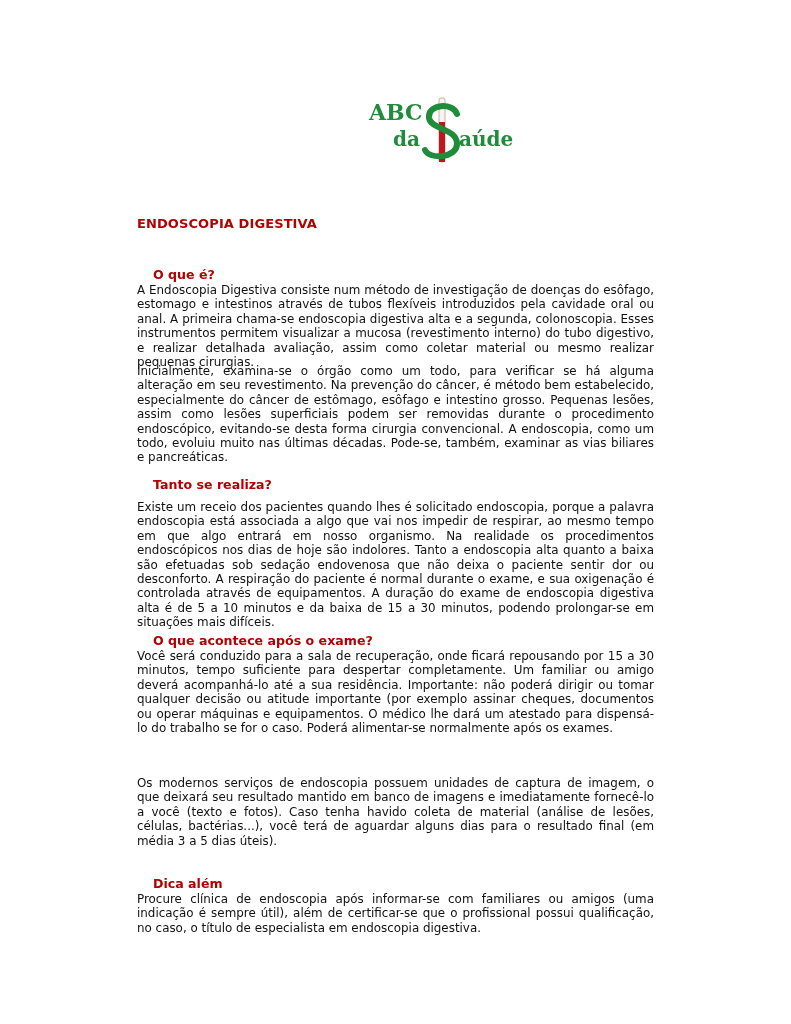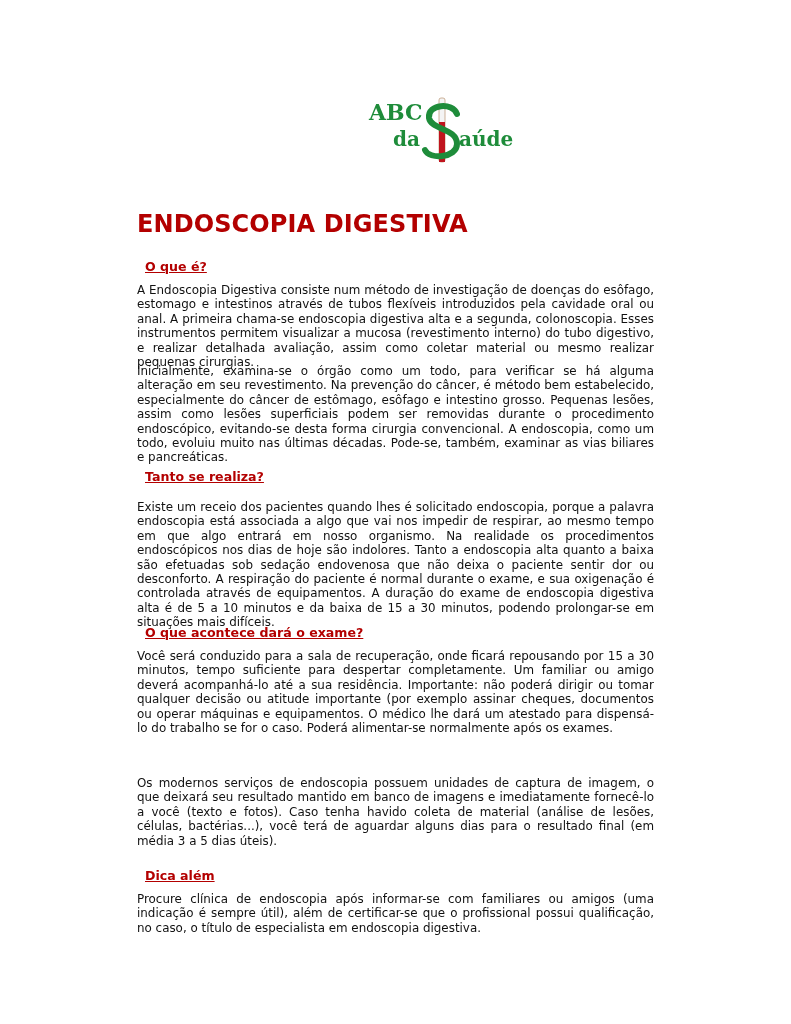--- a/index.html
+++ b/index.html
@@ -1,20 +1,20 @@
 <!DOCTYPE html>
 <html><head>
 <meta charset="utf-8">
 <style>
   html, body { margin: 0; padding: 0; background: #ffffff; }
   body { width: 791px; height: 1024px; position: relative; overflow: hidden; }
   .logo { position: absolute; left: 325px; top: 92px; width: 155px; height: 75px; margin-left: 40px; }
   .content { position: absolute; left: 137px; top: 212px; width: 517px; font-family: "DejaVu Sans", sans-serif; }
-  h1 { margin: 0; font-size: 24px; font-weight: bold; color: #b30000; letter-spacing: 0.1px; line-height: 24px; }
-  h2 { margin: 8px; font-size: 12.6px; font-weight: bold; color: #b30000; line-height: 16px; text-decoration: underline; }
+  h1 { margin: 0; font-size: 13px; font-weight: bold; color: #b30000; letter-spacing: 0.1px; line-height: 24px; }
+  h2 { margin: 16px; font-size: 12.6px; font-weight: bold; color: #b30000; line-height: 16px; }
   p { margin: 0; font-size: 11.9px; line-height: 14.4px; color: #111; text-align: justify; }
   .h2-1 { position: absolute; top: 39px; }
   .p1 { position: absolute; top: 71px; width: 517px; }
   .p2 { position: absolute; top: 152px; width: 517px; }
   .h2-2 { position: absolute; top: 249px; }
   .p3 { position: absolute; top: 288px; width: 517px; }
   .h2-3 { position: absolute; top: 405px; }
   .p4 { position: absolute; top: 437px; width: 517px; }
   .h2-4 { position: absolute; top: 533px; }
   .p5 { position: absolute; top: 564px; width: 517px; }
@@ -40,20 +40,20 @@
 <div class="content">
   <h1>ENDOSCOPIA DIGESTIVA</h1>
 
   <h2 class="h2-1">O que é?</h2>
   <p class="p1">A Endoscopia Digestiva consiste num método de investigação de doenças do esôfago, estomago e intestinos através de tubos flexíveis introduzidos pela cavidade oral ou anal. A primeira chama-se endoscopia digestiva alta e a segunda, colonoscopia. Esses instrumentos permitem visualizar a mucosa (revestimento interno) do tubo digestivo, e realizar detalhada avaliação, assim como coletar material ou mesmo realizar pequenas cirurgias.</p>
   <p class="p2">Inicialmente, examina-se o órgão como um todo, para verificar se há alguma alteração em seu revestimento. Na prevenção do câncer, é método bem estabelecido, especialmente do câncer de estômago, esôfago e intestino grosso. Pequenas lesões, assim como lesões superficiais podem ser removidas durante o procedimento endoscópico, evitando-se desta forma cirurgia convencional. A endoscopia, como um todo, evoluiu muito nas últimas décadas. Pode-se, também, examinar as vias biliares e pancreáticas.</p>
 
   <h2 class="h2-2">Tanto se realiza?</h2>
   <p class="p3">Existe um receio dos pacientes quando lhes é solicitado endoscopia, porque a palavra endoscopia está associada a algo que vai nos impedir de respirar, ao mesmo tempo em que algo entrará em nosso organismo. Na realidade os procedimentos endoscópicos nos dias de hoje são indolores. Tanto a endoscopia alta quanto a baixa são efetuadas sob sedação endovenosa que não deixa o paciente sentir dor ou desconforto. A respiração do paciente é normal durante o exame, e sua oxigenação é controlada através de equipamentos. A duração do exame de endoscopia digestiva alta é de 5 a 10 minutos e da baixa de 15 a 30 minutos, podendo prolongar-se em situações mais difíceis.</p>
 
-  <h2 class="h2-3">O que acontece dará o exame?</h2>
+  <h2 class="h2-3">O que acontece após o exame?</h2>
   <p class="p4">Você será conduzido para a sala de recuperação, onde ficará repousando por 15 a 30 minutos, tempo suficiente para despertar completamente. Um familiar ou amigo deverá acompanhá-lo até a sua residência. Importante: não poderá dirigir ou tomar qualquer decisão ou atitude importante (por exemplo assinar cheques, documentos ou operar máquinas e equipamentos. O médico lhe dará um atestado para dispensá-lo do trabalho se for o caso. Poderá alimentar-se normalmente após os exames.</p>
 
   <p class="p5">Os modernos serviços de endoscopia possuem unidades de captura de imagem, o que deixará seu resultado mantido em banco de imagens e imediatamente fornecê-lo a você (texto e fotos). Caso tenha havido coleta de material (análise de lesões, células, bactérias...), você terá de aguardar alguns dias para o resultado final (em média 3 a 5 dias úteis).</p>
 
   <h2 class="h2-5">Dica além</h2>
   <p class="p6">Procure clínica de endoscopia após informar-se com familiares ou amigos (uma indicação é sempre útil), além de certificar-se que o profissional possui qualificação, no caso, o título de especialista em endoscopia digestiva.</p>
 </div>
 
 </body></html>

